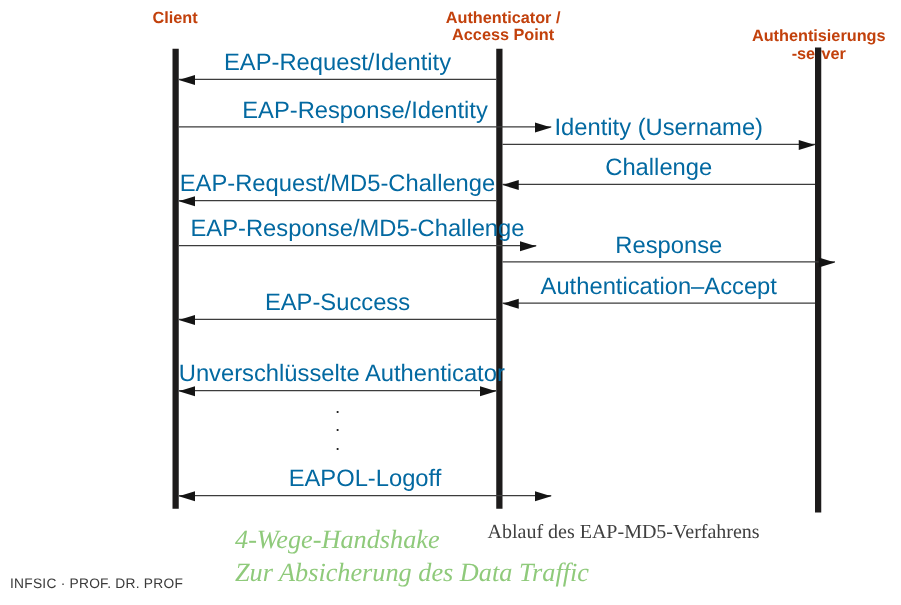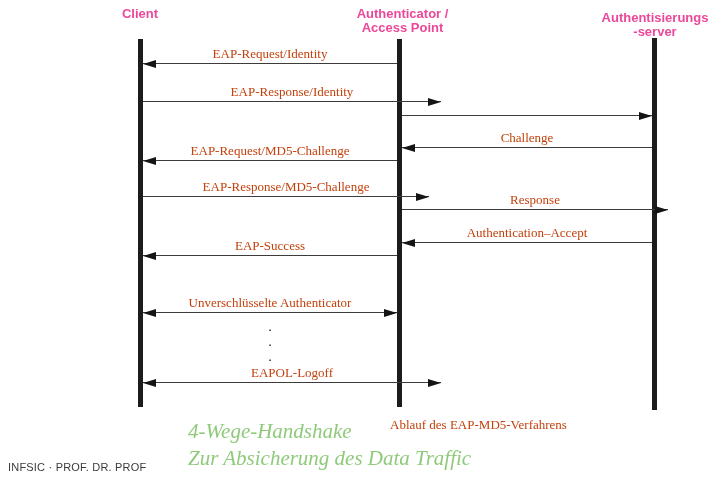--- a/index.html
+++ b/index.html
@@ -2,66 +2,66 @@
 <html><head>
 <meta charset="utf-8">
 <style>
   html, body { margin:0; padding:0; background:#ffffff; }
   .stage {
     position:relative; width:721px; height:484px; background:#ffffff;
     font-family:"Liberation Sans", sans-serif; overflow:hidden;
   }
   .actor-label {
     position:absolute; font-weight:bold; font-size:13px; line-height:14px;
-    color:#ec4899; text-align:center; white-space:nowrap;
+    color:#c2410c; text-align:center; white-space:nowrap;
   }
   .lifeline { position:absolute; width:5px; background:#1d1b1b; }
   .msg { position:absolute; height:17px; }
   .msg .lbl {
     position:absolute; left:0; right:0; bottom:2px; text-align:center;
-    font-size:13px; color:#c2410c; white-space:nowrap;font-family:Liberation Serif, serif;
+    font-size:19px; color:#0369a1; white-space:nowrap;
   }
   .msg .line { position:absolute; left:0; right:0; bottom:0; height:1.4px; background:#3c3c3c; }
   .ah {
     position:absolute; width:0; height:0; bottom:-3.5px;
     border-top:4.5px solid transparent; border-bottom:4.5px solid transparent;
   }
   .ah-left  { left:0;  border-right:13px solid #141414; }
   .ah-right { right:0; border-left:13px solid #141414; }
   .dots {
     position:absolute; left:143px; top:318px; width:254px; text-align:center;
     font-size:15px; line-height:15px; color:#222;
   }
   .dots div { height:15px; }
   .caption-green {
     position:absolute; left:188px; font-family:Liberation Serif, serif;
     font-style:italic; font-size:21px; color:#8fca7b; white-space:nowrap;
   }
   .figure-caption {
     position:absolute; left:390px; top:417px; font-family:"Liberation Serif", serif;
-    font-size:13px; color:#c2410c; white-space:nowrap;
+    font-size:16px; color:#404040; white-space:nowrap;
   }
   .slide-footer {
     position:absolute; left:8px; top:461px; font-size:11px; color:#3a3a3a;
     letter-spacing:0.2px; white-space:nowrap;
   }
 </style>
 </head>
 <body>
 
 <div class="stage">
 
   <div class="actor-label" style="left:100px; top:7px; width:80px;">
     <div>Client</div>
   </div>
   <div class="actor-label" style="left:340px; top:7px; width:125px;">
     <div>Authenticator /</div>
     <div>Access Point</div>
   </div>
-  <div class="actor-label" style="left:595px; top:11px; width:120px;">
+  <div class="actor-label" style="left:595px; top:22px; width:120px;">
     <div>Authentisierungs</div>
     <div>-server</div>
   </div>
 
   <div class="lifeline" style="left:138px; top:39px; height:368px;"></div>
   <div class="lifeline" style="left:397px; top:39px; height:368px;"></div>
   <div class="lifeline" style="left:652px; top:38px; height:372px;"></div>
 
   <div class="msg" style="left:143px; top:47px; width:254px;">
     <div class="lbl">EAP-Request/Identity</div>
@@ -69,20 +69,21 @@
     <div class="ah ah-left"></div>
   </div>
 
   <div class="msg" style="left:143px; top:85px; width:298px;">
     <div class="lbl">EAP-Response/Identity</div>
     <div class="line"></div>
     <div class="ah ah-right"></div>
   </div>
 
   <div class="msg" style="left:402px; top:99px; width:250px;">
+    <div class="lbl">Identity (Username)</div>
     <div class="line"></div>
     <div class="ah ah-right"></div>
   </div>
 
   <div class="msg" style="left:402px; top:131px; width:250px;">
     <div class="lbl">Challenge</div>
     <div class="line"></div>
     <div class="ah ah-left"></div>
   </div>
 
@@ -122,21 +123,21 @@
     <div class="ah ah-left"></div>
     <div class="ah ah-right"></div>
   </div>
 
   <div class="dots">
     <div>.</div>
     <div>.</div>
     <div>.</div>
   </div>
 
-  <div class="msg" style="left:143px; top:366px; width:298px;">
+  <div class="msg" style="left:143px; top:380px; width:298px;">
     <div class="lbl">EAPOL-Logoff</div>
     <div class="line"></div>
     <div class="ah ah-left"></div>
     <div class="ah ah-right"></div>
   </div>
 
   <div class="caption-green" style="top:419px;">4-Wege-Handshake</div>
   <div class="caption-green" style="top:446px;">Zur Absicherung des Data Traffic</div>
   <div class="figure-caption">Ablauf des EAP-MD5-Verfahrens</div>
   <div class="slide-footer">INFSIC · PROF. DR. PROF</div>

